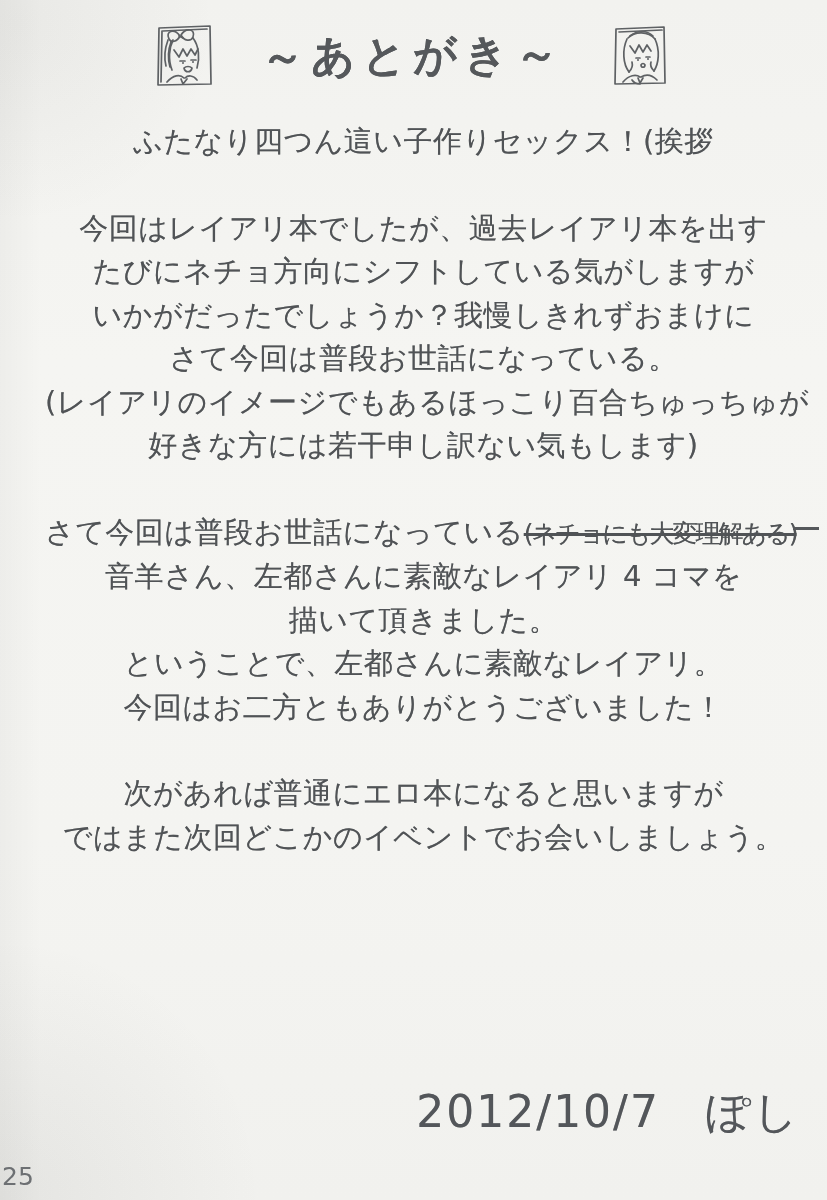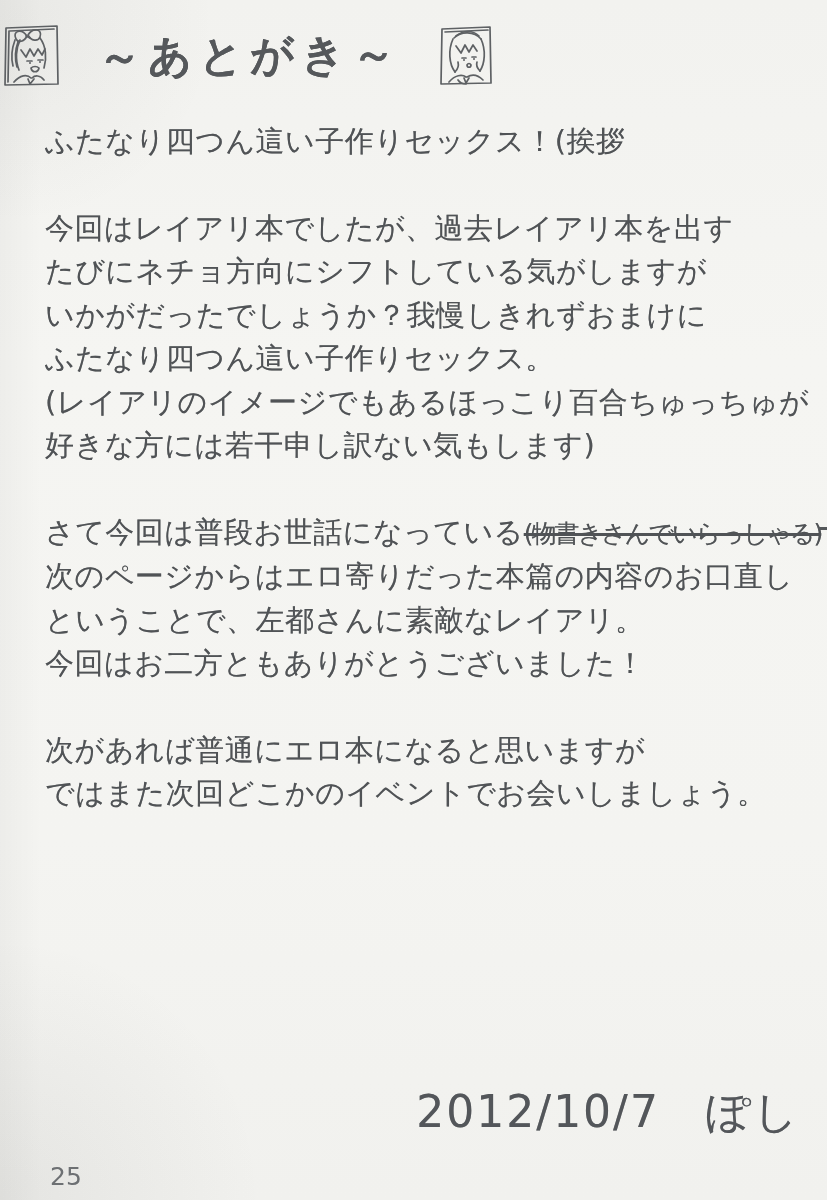--- a/index.html
+++ b/index.html
@@ -21,22 +21,23 @@
     color: #4e5154;
   }
 
   
   .title-row {
     position: absolute;
     top: 22px;
     left: 0;
     width: 100%;
     display: flex;
+    justify-content: center;
     align-items: center;
-    gap: 34px;
+    gap: 44px;
   }
   .portrait {
     display: inline-block;
     width: 64px;
     height: 68px;
   }
   .portrait svg { display: block; }
   .page-title {
     margin: 0;
     font-size: 43px;
@@ -52,21 +53,21 @@
     position: absolute;
     top: 120px;
     left: 45px;
     right: 25px;
     font-size: 29px;
     line-height: 43.5px;
     letter-spacing: 0.5px;
     color: #505356;
     text-shadow: 0 0 0.4px rgba(80,83,86,0.55);
   }
-  .para { margin: 0 0 43px 0; }
+  .para { margin: 0 0 43px 0; text-align: center; }
   .line { display: block; white-space: nowrap; }
   .strike {
     text-decoration: line-through;
     text-decoration-thickness: 2.5px;
     font-size: 25px;
     letter-spacing: -2px;
   }
   .strike-tail {
     display: inline-block;
     width: 26px;
@@ -85,21 +86,20 @@
     letter-spacing: 2px;
     color: #53565a;
     text-shadow: 0 0 0.4px rgba(80,83,86,0.5);
   }
   .page-number {
     position: absolute;
     left: 2px;
     top: 1162px;
     font-size: 25px;
     color: #6d7073;
-    margin-left: 48px;
   }
 </style>
 </head>
 <body>
 
 <div class="sheet">
 
   <header class="title-row">
 
     <span class="portrait">
@@ -171,28 +171,29 @@
   <main class="body-text">
 
     <p class="para">
       <span class="line">ふたなり四つん這い子作りセックス！(挨拶</span>
     </p>
 
     <p class="para">
       <span class="line">今回はレイアリ本でしたが、過去レイアリ本を出す</span>
       <span class="line">たびにネチョ方向にシフトしている気がしますが</span>
       <span class="line">いかがだったでしょうか？我慢しきれずおまけに</span>
-      <span class="line">ふたなり四つん這い子作りセックス。</span>
+      <span class="line">さて今回は普段お世話になっている。</span>
       <span class="line">(レイアリのイメージでもあるほっこり百合ちゅっちゅが</span>
       <span class="line">好きな方には若干申し訳ない気もします)</span>
     </p>
 
     <p class="para">
-      <span class="line"><span>さて今回は普段お世話になっている</span><span class="strike">(物書きさんでいらっしゃる)</span><span class="strike-tail"></span></span>
-      <span class="line">次のページからはエロ寄りだった本篇の内容のお口直し</span>
+      <span class="line"><span>さて今回は普段お世話になっている</span><span class="strike">(ネチョにも大変理解ある)</span><span class="strike-tail"></span></span>
+      <span class="line">音羊さん、左都さんに素敵なレイアリ 4 コマを</span>
+      <span class="line">描いて頂きました。</span>
       <span class="line">ということで、左都さんに素敵なレイアリ。</span>
       <span class="line">今回はお二方ともありがとうございました！</span>
     </p>
 
     <p class="para">
       <span class="line">次があれば普通にエロ本になると思いますが</span>
       <span class="line">ではまた次回どこかのイベントでお会いしましょう。</span>
     </p>
 
   </main>

